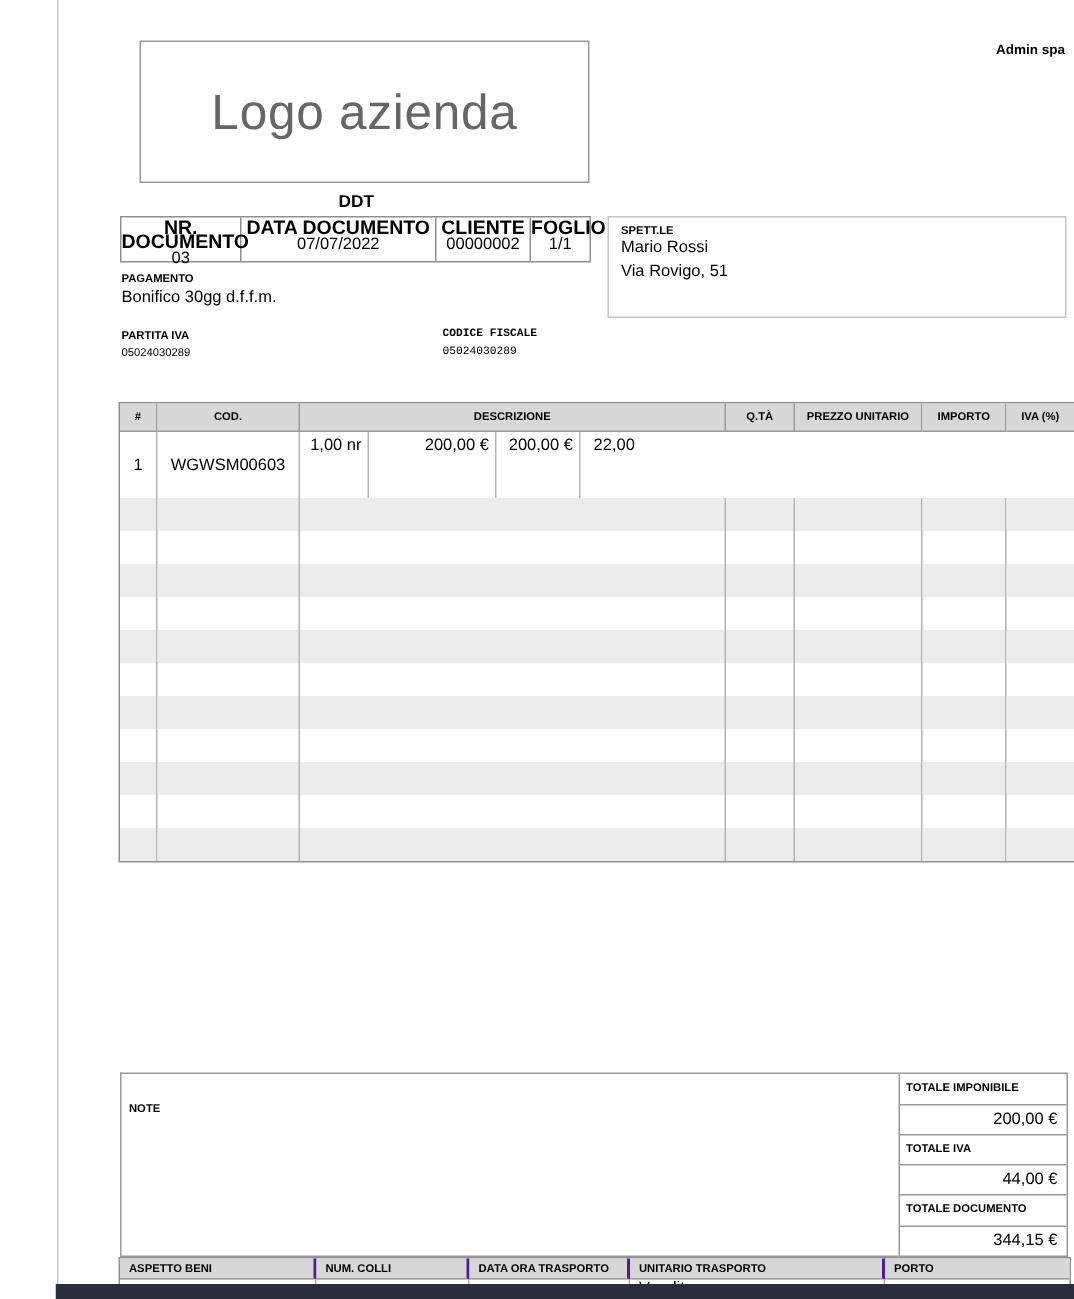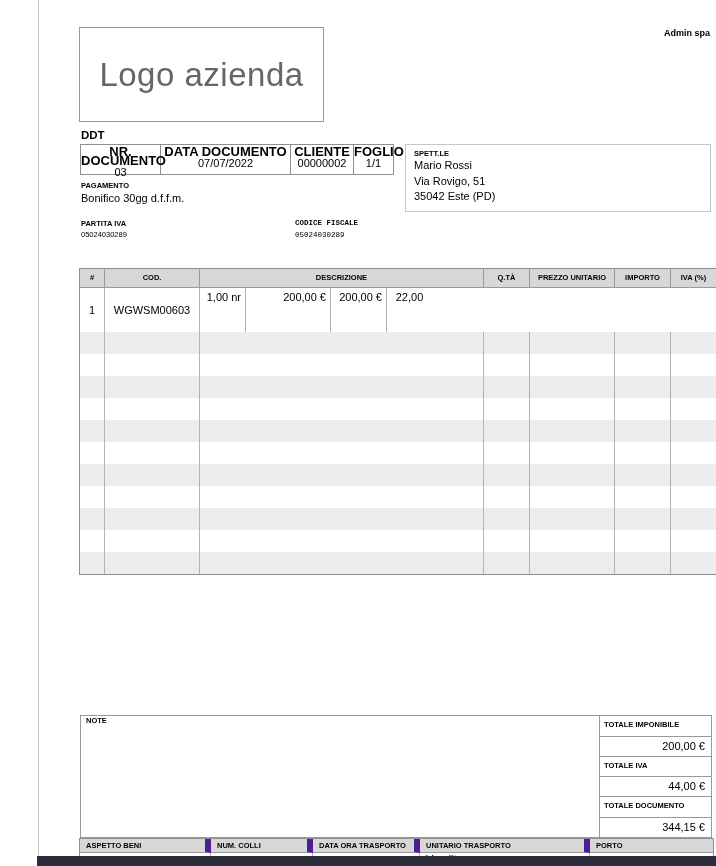--- a/index.html
+++ b/index.html
@@ -3,25 +3,25 @@
 <meta charset="utf-8">
 <style>
   * { margin:0; padding:0; box-sizing:border-box; }
   body { background:#ffffff; font-family:"Liberation Sans", sans-serif; color:#000; }
   .page { position:relative; width:716px; height:866px; background:#fff; overflow:hidden;margin-left:37px; }
   .edge { position:absolute; top:0; bottom:0; width:1px; background:#c9c9c9; }
   .edge-left { left:1px; } .edge-right { right:1px; }
 
   .company-name { position:absolute; top:28px; right:43px; font-size:9px; font-weight:bold; }
 
-  .logo-box { position:absolute; left:42px; top:27px; width:245px; height:95px;
+  .logo-box { position:absolute; left:56px; top:27px; width:300px; height:95px;
     border:1px solid #999; display:flex; align-items:center; justify-content:center; }
   .logo-box span { font-size:33px; color:#666; letter-spacing:0.5px; }
 
-  .doc-type { position:absolute; left:44px; top:129px; width:313px; text-align:left;
+  .doc-type { position:absolute; left:44px; top:129px; width:313px; text-align:center;
     font-size:11.5px; font-weight:bold; }
 
   .header-table { position:absolute; left:43px; top:144px; width:314px; height:31px;
     border:1px solid #8f8f8f; display:flex; }
   .hcell { border-right:1px solid #8f8f8f; text-align:center; padding-top:2px; }
   .hcell:last-child { border-right:none; }
   .hcell .hlabel { font-size:13px; font-weight:bold; line-height:9px;text-align:center; }
   .hcell .hvalue { font-size:11px; line-height:15px; }
   .hc0{width:80px}.hc1{width:130px}.hc2{width:63px}.hc3{width:39px}
 
@@ -50,33 +50,33 @@
   .cell-center { display:flex; align-items:center; justify-content:center; }
   .cell-desc { padding:2px 6px 0 6px; }
   .desc-main { font-size:11px; line-height:14px; }
   .desc-sub { font-size:6.5px; line-height:8px; margin-top:4px; }
   .cell-num { padding:3px 4px 0 2px; text-align:right; }
   .cell-iva { padding:3px 0 0 0; text-align:center; }
   .erow { height:22px; }
   .erow.shade .icell { background:#ececec; }
 
   .notes-box { position:absolute; left:43px; top:715px; width:519px; height:123px;
-    border:1px solid #999; border-right:none; padding:0 5px; }
+    border:1px solid #999; border-right:none; padding:18px 5px; }
   .notes-box .nlabel { font-size:7.5px; font-weight:bold; }
 
   .totals-box { position:absolute; left:562px; top:715px; width:113px; height:123px;
     border:1px solid #999; display:flex; flex-direction:column; }
   .tcell { flex:1; border-top:1px solid #999; }
   .tcell:first-child { border-top:none; }
   .tlabel { font-size:7.5px; font-weight:bold; padding:4px 0 0 4px; }
   .tvalue { font-size:11px; text-align:right; padding:3px 6px 0 0; }
 
   .transport-table { position:absolute; left:42px; top:838px; width:635px; border:1px solid #8f8f8f; }
   .trow { display:flex; }
-  .thead .tpcell { background:#d7d7d7; border-bottom:1px solid #9a9a9a; border-right:6px solid #4c1d95;
+  .thead .tpcell { background:#d7d7d7; border-bottom:1px solid #9a9a9a; border-right:2px solid #4c1d95;
     font-size:7.5px; font-weight:bold; height:14px; line-height:14px; padding-left:6px; }
   .tpcell { border-right:1px solid #b3b3b3; overflow:hidden; }
   .tpcell:last-child { border-right:none; }
   .tvrow { height:14px; }
   .tvrow .tpcell { font-size:11px; line-height:13px; padding-left:6px; }
   .p0{width:131px}.p1{width:102px}.p2{width:107px}.p3{width:170px}.p4{width:123px}
 
   .bottom-bar { position:absolute; left:0; top:856px; width:716px; height:10px; background:#2b2e3a; z-index:10; }
 </style>
 </head>
@@ -110,21 +110,20 @@
     <div class="hcell hc3">
       <div class="hlabel">FOGLIO</div>
       <div class="hvalue">1/1</div>
     </div>
   </div>
 
   <div class="recipient-box">
     <div class="rlabel">SPETT.LE</div>
     <div class="rline">Mario Rossi</div>
     <div class="rline">Via Rovigo, 51</div>
-    <div class="rline">35042 Este (PD)</div>
   </div>
 
   <div class="labelled pagamento">
     <div class="flabel">PAGAMENTO</div>
     <div class="fvalue-lg">Bonifico 30gg d.f.f.m.</div>
   </div>
 
   <div class="labelled partita-iva">
     <div class="flabel">PARTITA IVA</div>
     <div class="fvalue-sm">05024030289</div>

